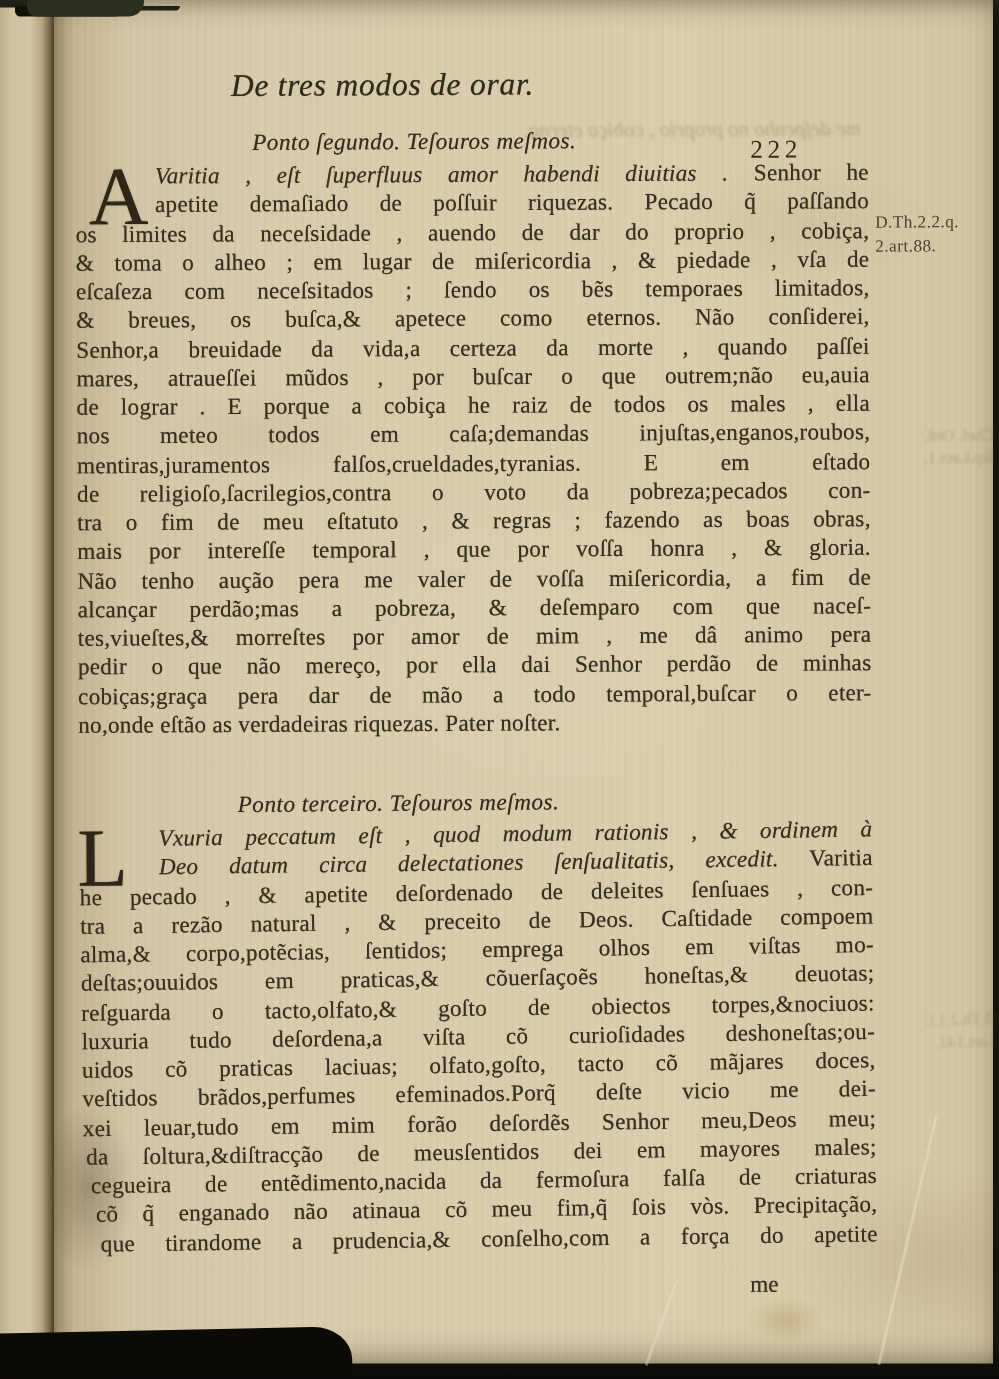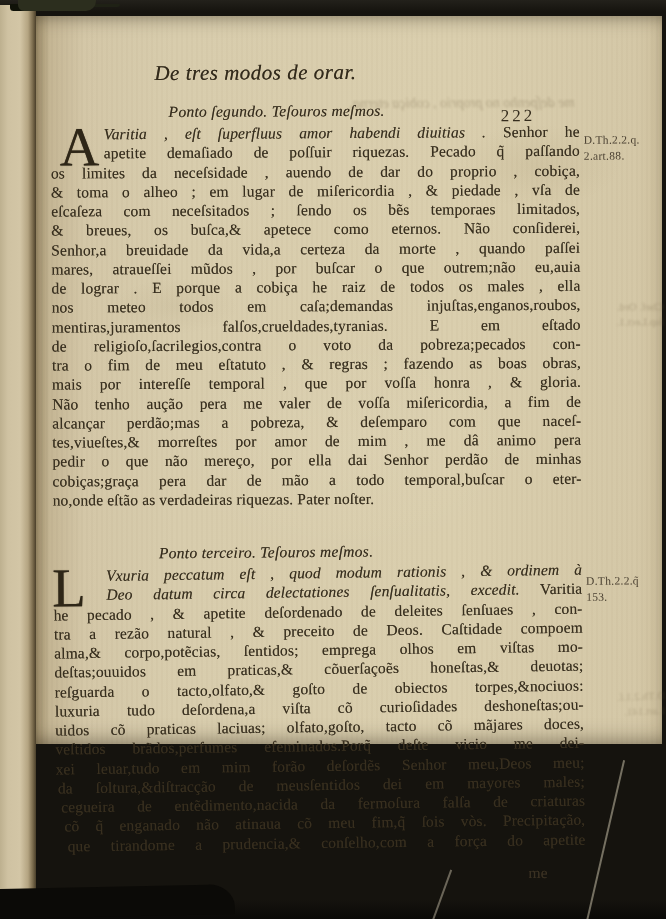--- a/index.html
+++ b/index.html
@@ -1,21 +1,21 @@
 <!DOCTYPE html>
 <html><head>
 <meta charset="utf-8">
 <style>
   html,body{margin:0;padding:0;background:#0e0d0a;}
   .scene{position:relative;width:666px;height:919px;overflow:hidden;
     background:linear-gradient(180deg,#23211b 0,#15130e 12px,#15130e 900px,#0a0907 919px);
     font-family:"Liberation Serif","DejaVu Serif",serif;color:#382f1f;}
   .prev-page-edge{position:absolute;left:0;top:5px;width:36px;height:901px;
     background:linear-gradient(90deg,#bdb08f 0,#cfc2a2 8px,#d3c6a6 20px,#b4a481 28px,#77684a 33px,#4a3f2a 36px);}
-  .page{position:absolute;left:36px;top:16px;width:626px;height:728px;
+  .page{position:absolute;left:36px;top:0;width:626px;height:909px;
     background:
       repeating-linear-gradient(90deg,rgba(0,0,0,.015) 0 2px,rgba(255,255,255,.01) 2px 5px),
       linear-gradient(90deg,#a3926e 0px,#c4b593 14px,#d3c6a6 48px,#d8ccac 140px,#dacead 420px,#d4c7a6 600px,#cdbf9c 626px);
     box-shadow:inset 0 10px 18px -10px rgba(40,32,18,.55), inset 0 -14px 20px -12px rgba(40,32,18,.5);}
   .stains{position:absolute;inset:0;pointer-events:none;background:
     radial-gradient(ellipse 46px 80px at 22px 792px,rgba(66,54,34,.30),transparent 70%),
     radial-gradient(ellipse 120px 60px at 500px 150px,rgba(120,100,60,.08),transparent 70%),
     radial-gradient(ellipse 140px 90px at 590px 840px,rgba(132,106,64,.16),transparent 70%),
     radial-gradient(ellipse 36px 22px at 488px 880px,rgba(168,128,56,.30),transparent 70%),
     radial-gradient(ellipse 260px 160px at 310px 430px,rgba(255,250,232,.06),transparent 70%),
@@ -47,31 +47,31 @@
   .para2 .line:nth-child(12){margin-left:2px;}
   .para2 .line:nth-child(13){margin-left:5px;}
   .para2 .line:nth-child(14){margin-left:8px;}
   .para2 .line:nth-child(15){margin-left:11px;}
   .it{font-style:italic;}
   .drop-cap{position:absolute;font-size:55px;line-height:40px;color:#2e2617;
     text-shadow:0 0 .8px rgba(46,38,23,.8);}
   .dc1{left:25px;top:110px;}
   .dc2{left:15px;top:551px;}
   .margin-note{position:absolute;left:549px;width:78px;font-size:11.5px;line-height:16px;
-    color:#4b4132;letter-spacing:.3px;}
+    color:#4b4132;letter-spacing:.3px;margin-top:25px;}
   .margin-note .line{height:16px;text-align:left;text-align-last:left;white-space:nowrap;}
   .mn1{top:117px;}
   .mn2{top:558px;}
   .bleed{position:absolute;transform:scaleX(-1);filter:blur(1.1px);opacity:.32;color:#6a5a3e;pointer-events:none;}
   .bleed .line{height:15px;text-align:left;text-align-last:left;white-space:nowrap;}
   .bleed-top{left:70px;top:80px;width:470px;font-size:14px;font-style:italic;}
   .bleed-mid{left:544px;top:286px;width:84px;font-size:11px;}
   .bleed-low{left:548px;top:676px;width:80px;font-size:11px;transform:scaleX(-1) rotate(2deg);opacity:.28;}
   .catchword{position:absolute;left:462px;top:849px;font-size:15.5px;color:#3a3122;
-    text-shadow:0 0 .6px rgba(58,49,34,.7);margin-left:28px;}
+    text-shadow:0 0 .6px rgba(58,49,34,.7);}
 </style>
 </head>
 <body>
 
 <div class="scene">
   <div class="prev-page-edge"></div>
   <div class="page">
     <div class="stains"></div>
     <div class="scratch"></div>
     <div class="scratch2"></div>
@@ -128,24 +128,20 @@
           <div class="line">reſguarda o tacto,olfato,&amp; goſto de obiectos torpes,&amp;nociuos:</div>
           <div class="line">luxuria tudo deſordena,a viſta cõ curioſidades deshoneſtas;ou-</div>
           <div class="line">uidos cõ praticas laciuas; olfato,goſto, tacto cõ mãjares doces,</div>
           <div class="line">veſtidos brãdos,perfumes efeminados.Porq̃ deſte vicio me dei-</div>
           <div class="line">xei leuar,tudo em mim forão deſordẽs Senhor meu,Deos meu;</div>
           <div class="line">da ſoltura,&amp;diſtracção de meusſentidos dei em mayores males;</div>
           <div class="line">cegueira de entẽdimento,nacida da fermoſura falſa de criaturas</div>
           <div class="line">cõ q̃ enganado não atinaua cõ meu fim,q̃ ſois vòs. Precipitação,</div>
           <div class="line">que tirandome a prudencia,&amp; conſelho,com a força do apetite</div>
         </div>
-      <div class="margin-note mn2">
-          <div class="line">D.Th.2.2.q̃</div>
-          <div class="line">153.</div>
-        </div>
 
       <div class="bleed bleed-low">
           <div class="line">D.Th.2.1.ſ.</div>
           <div class="line">1.art.141.</div>
         </div>
 
       <div class="catchword">me</div>
     </div>
   </div>
   <div class="headband"></div>

